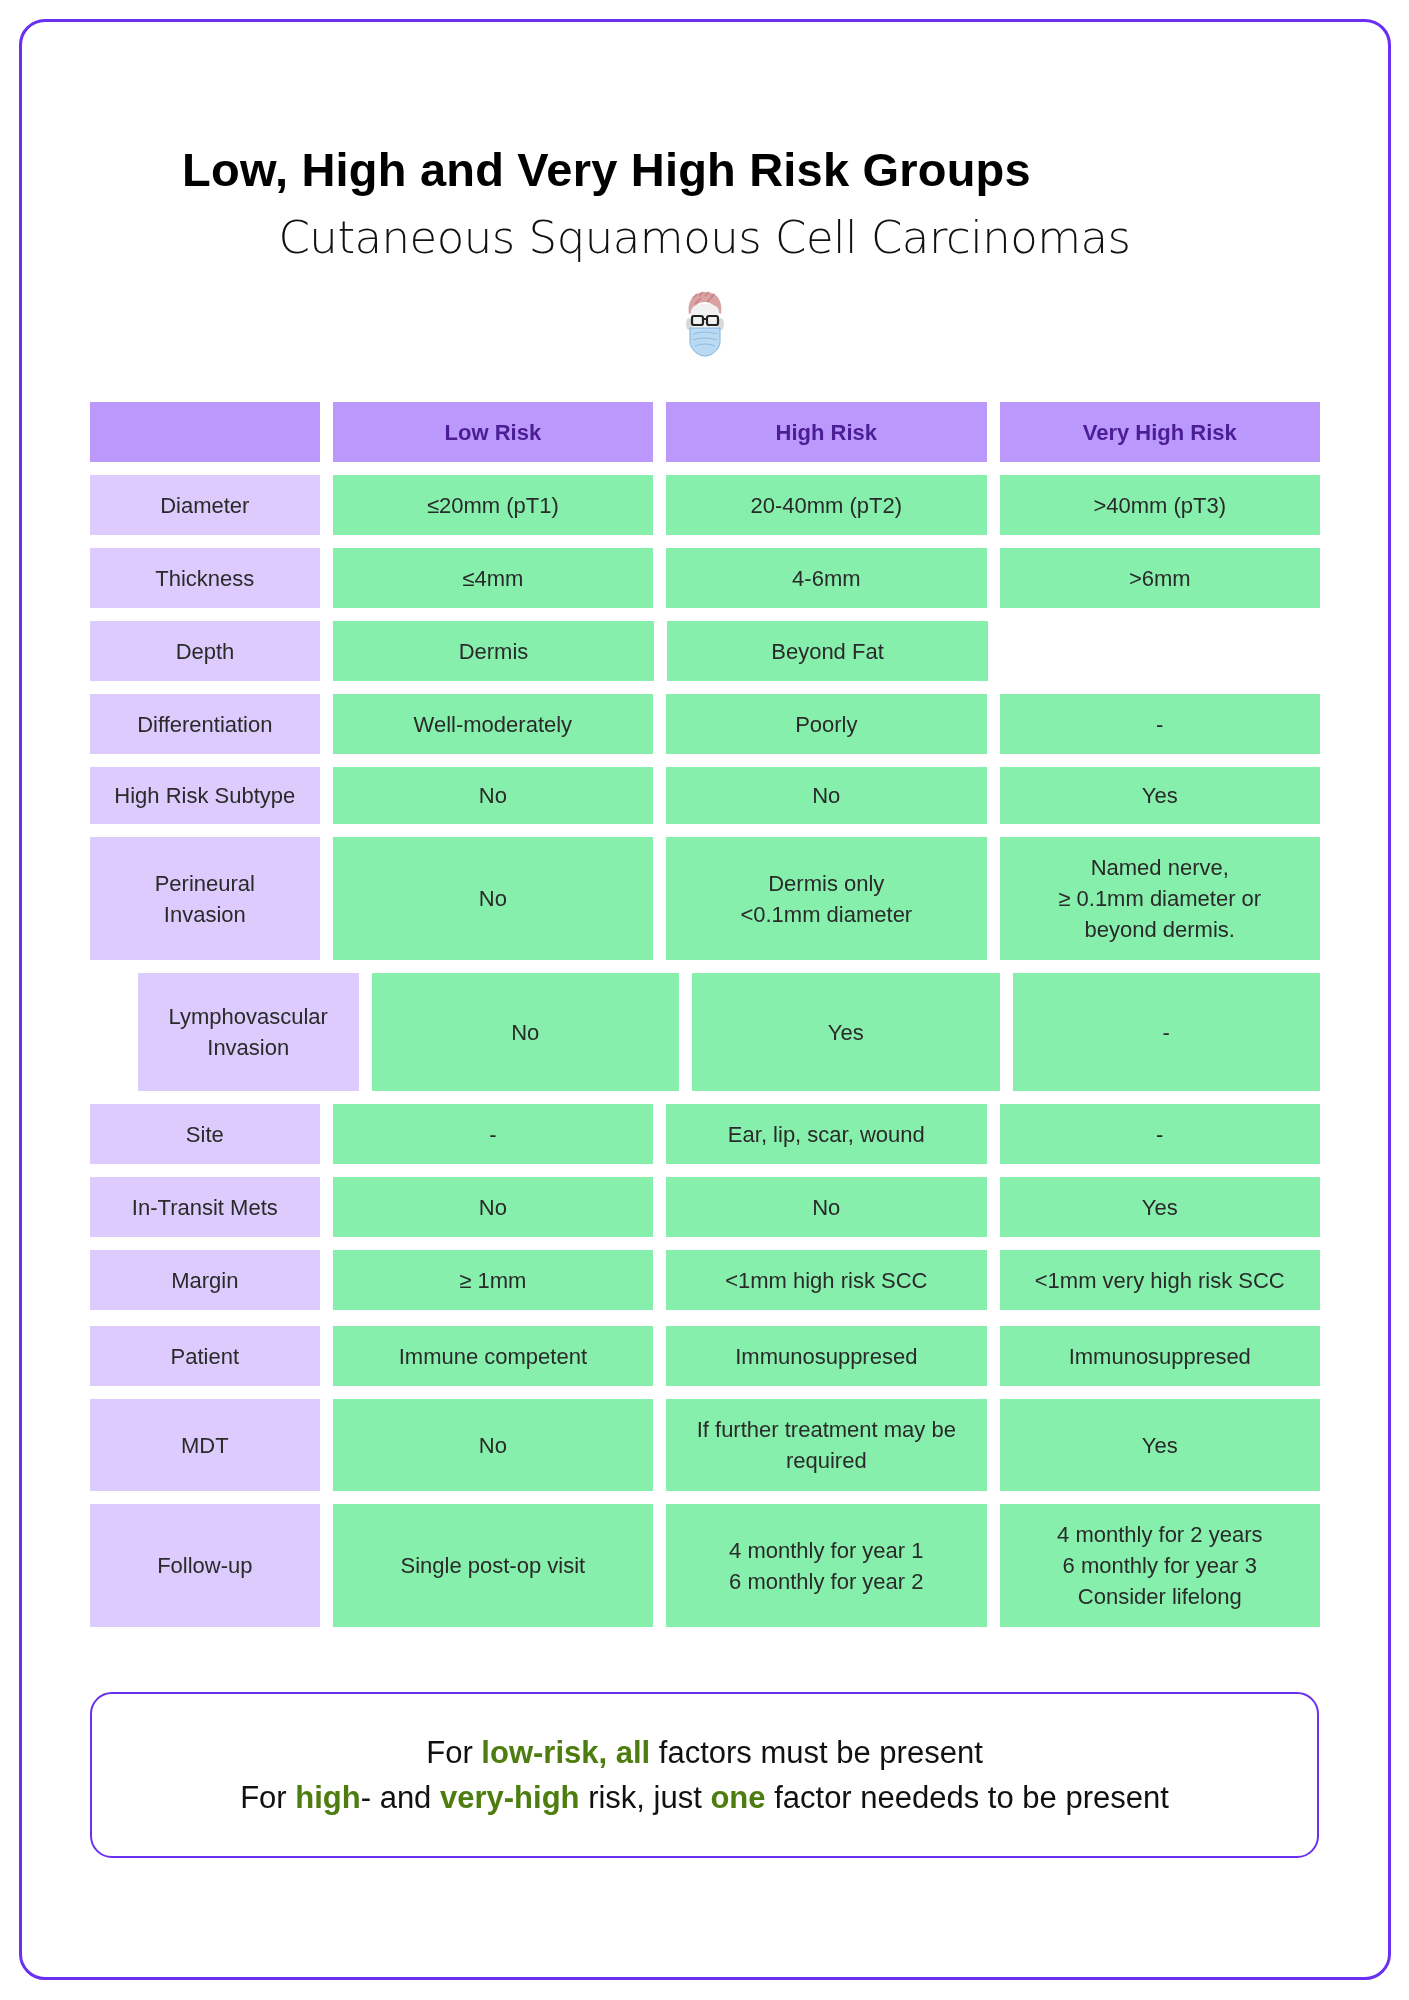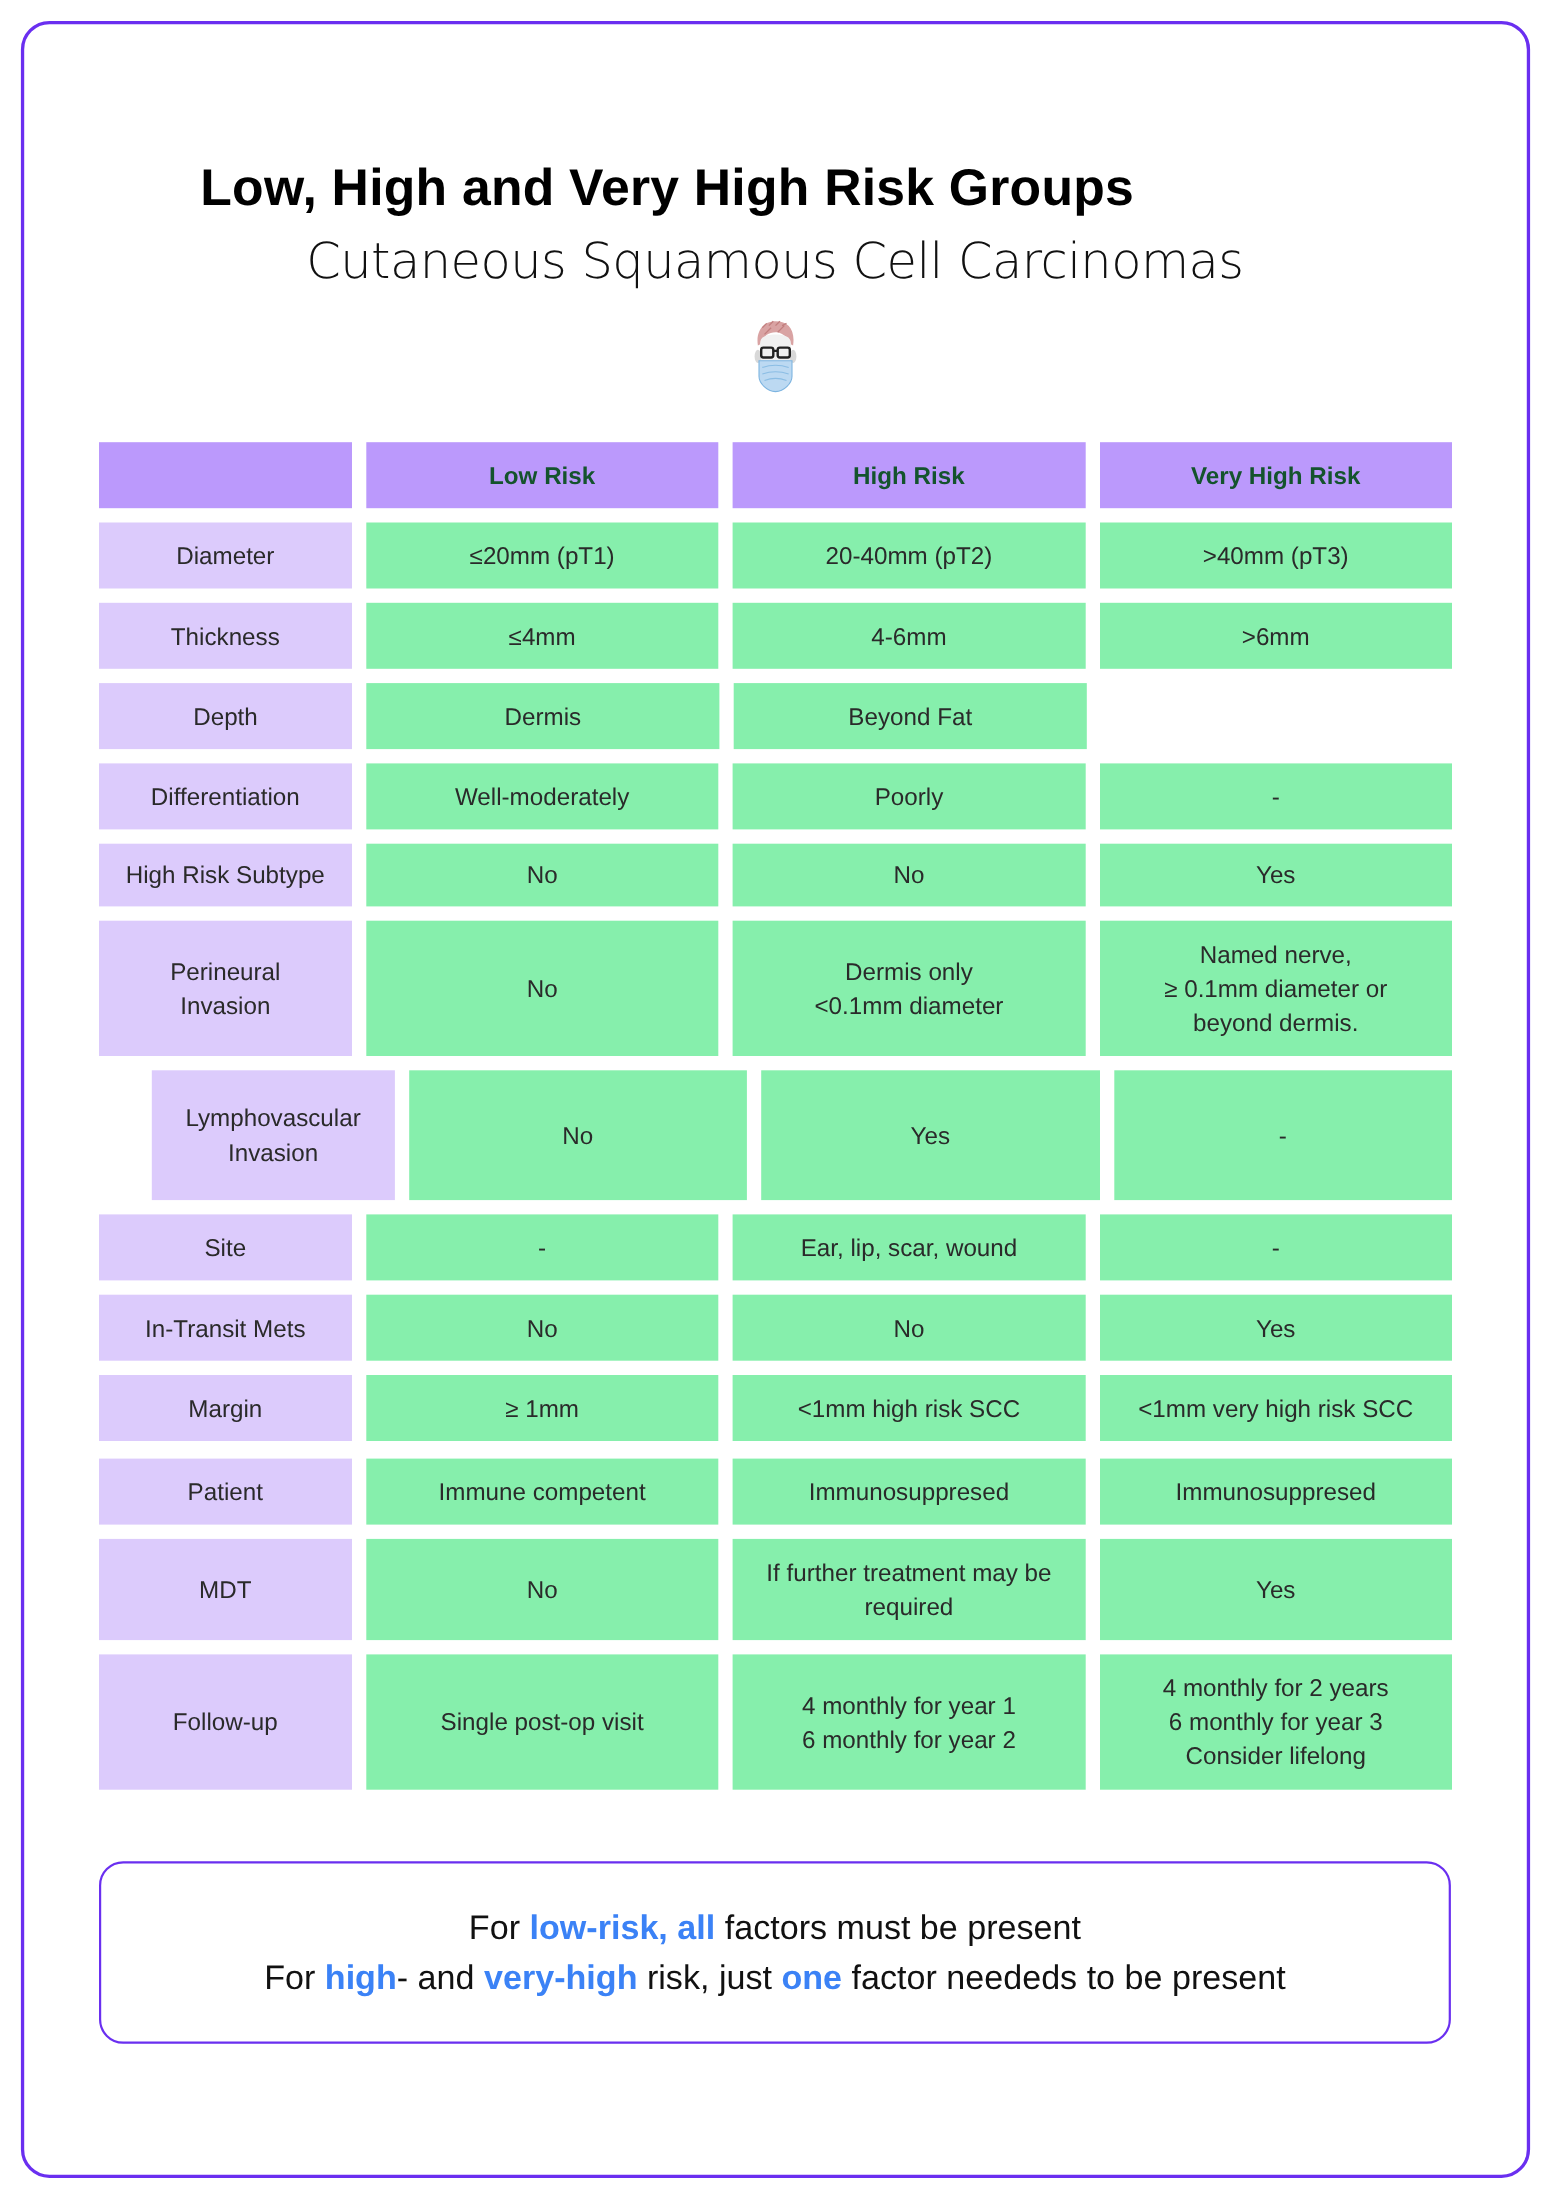--- a/index.html
+++ b/index.html
@@ -79,42 +79,42 @@
       color: #2a2a2a;
       box-sizing: border-box;
       padding: 0 8px;
       white-space: pre-line;
     }
     .cell.label { width: 230px; background: #dccbfc; }
     .cell.data { width: 321px; background: #86efac; }
     .cell.head {
       background: #bb99fc;
       font-weight: bold;
-      color: #14532d;
+      color: #4c1d95;
       font-size: 22px;
     }
     .cell.head.label { background: #bb99fc; }
     .note {
       position: absolute;
       left: 90px;
       top: 1692px;
       width: 1229px;
       height: 166px;
       border: 2.5px solid #6a2ff0;
       border-radius: 22px;
       box-sizing: border-box;
       display: flex;
       flex-direction: column;
       align-items: center;
       justify-content: center;
       font-size: 31px;
       line-height: 45px;
       color: #111111;
     }
-    .note b { font-weight: bold; color: #3b82f6; }
+    .note b { font-weight: bold; color: #4d7c0f; }
   </style>
 </head>
 <body>
 
 <div class="frame"></div>
 
 <div class="title">Low, High and Very High Risk Groups</div>
 <div class="subtitle">Cutaneous Squamous Cell Carcinomas</div>
 
 <div class="avatar">

